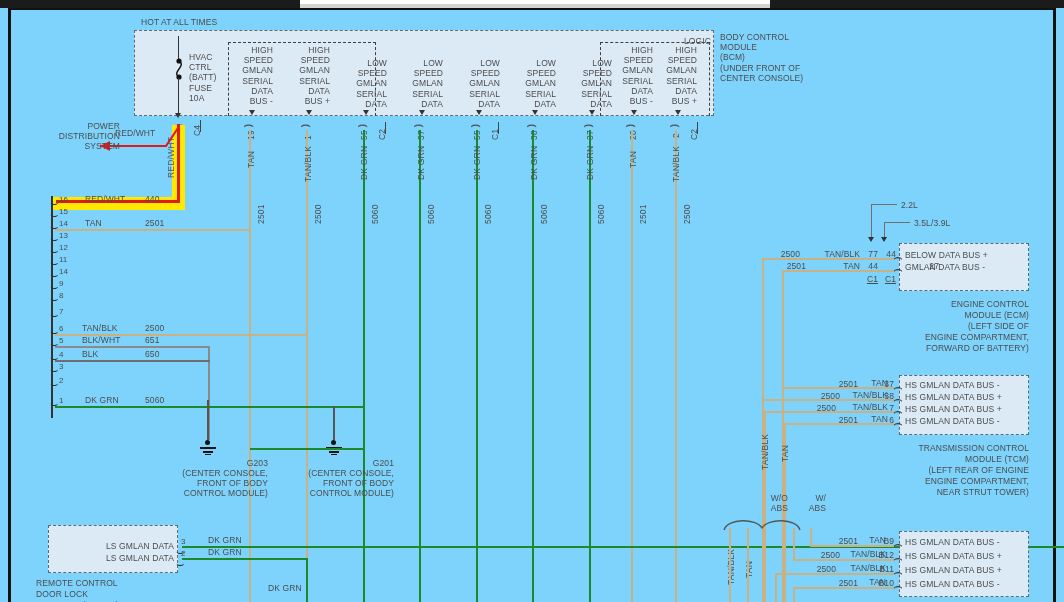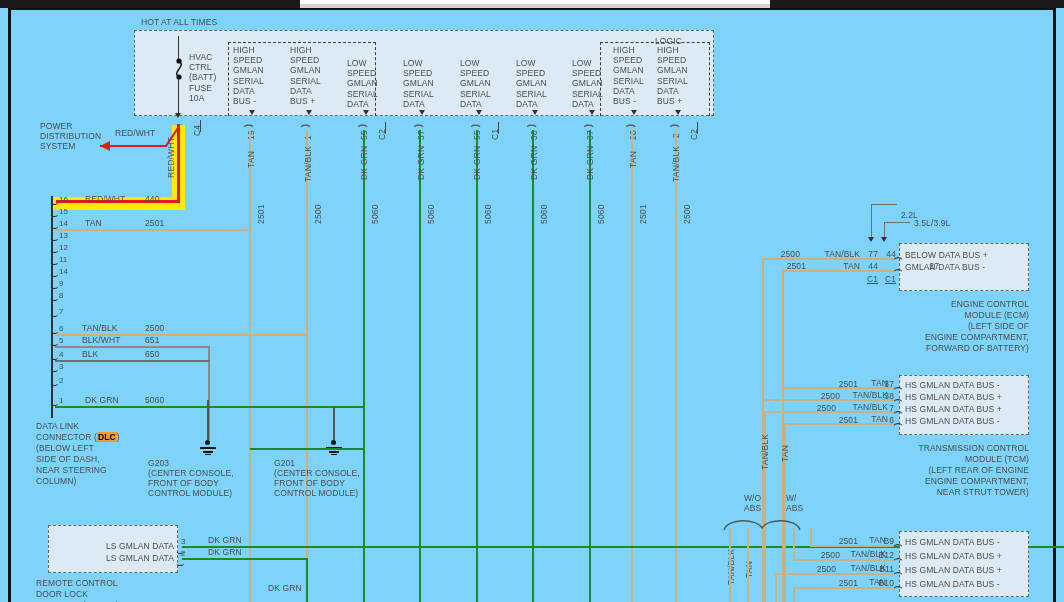--- a/index.html
+++ b/index.html
@@ -10,21 +10,21 @@
   .chrome-bar{position:absolute;left:0;top:0;width:1064px;height:8px;background:#1b1b1b;}
   .chrome-bar2{position:absolute;left:300px;top:0;width:470px;height:4px;background:#ffffff;}
   .chrome-bar3{position:absolute;left:300px;top:4px;width:470px;height:4px;background:#d4d4d4;}
 
   
   .frame-left{position:absolute;left:8px;top:8px;width:3px;height:594px;background:#111;}
   .frame-top{position:absolute;left:8px;top:8px;width:1048px;height:2px;background:#111;}
   .frame-right{position:absolute;left:1053px;top:8px;width:3px;height:594px;background:#111;}
 
   .t{position:absolute;color:#4c4c4c;font-size:8.5px;line-height:10.2px;white-space:pre;letter-spacing:.1px;}
-  .tc{text-align:left;}
+  .tc{text-align:right;}
   .tr{text-align:right;}
 
   
   .modbox{position:absolute;background:#dceaf5;border:1.6px dashed #5b6b74;box-sizing:border-box;}
 
   
   .subdash{position:absolute;border:1.4px dashed #3f3f3f;box-sizing:border-box;background:transparent;}
 
   
   .w{position:absolute;}
@@ -157,20 +157,25 @@
   <div class="arrowdn" style="left:249px;top:110px;"></div>
   <div class="arrowdn" style="left:306px;top:110px;"></div>
   <div class="arrowdn" style="left:363px;top:110px;"></div>
   <div class="arrowdn" style="left:419px;top:110px;"></div>
   <div class="arrowdn" style="left:476px;top:110px;"></div>
   <div class="arrowdn" style="left:532px;top:110px;"></div>
   <div class="arrowdn" style="left:589px;top:110px;"></div>
   <div class="arrowdn" style="left:631px;top:110px;"></div>
   <div class="arrowdn" style="left:675px;top:110px;"></div>
 
+  <div class="t" style="left:720px;top:32px;">BODY CONTROL
+MODULE
+(BCM)
+(UNDER FRONT OF
+CENTER CONSOLE)</div>
 
   <div class="brace" style="left:174px;top:120px;">⌢</div>
   <div class="vlabel" style="left:174px;top:136px;">E1</div>
   <div class="vlabel" style="left:192px;top:136px;">C4</div>
   <div class="w v" style="left:200px;top:120px;height:12px;width:1.2px;background:#444;"></div>
 
   <div class="brace" style="left:243px;top:120px;">⌢</div>
   <div class="brace" style="left:300px;top:120px;">⌢</div>
   <div class="brace" style="left:357px;top:120px;">⌢</div>
   <div class="brace" style="left:413px;top:120px;">⌢</div>
@@ -297,26 +302,20 @@
   <div class="pinno" style="left:59px;top:362px;">3</div>
   <div class="pin" style="left:50px;top:380px;">⌣</div>
   <div class="pinno" style="left:59px;top:376px;">2</div>
 
   <div class="pin" style="left:50px;top:400px;">⌣</div>
   <div class="pinno" style="left:59px;top:396px;">1</div>
   <div class="t" style="left:85px;top:395px;">DK GRN</div>
   <div class="t" style="left:145px;top:395px;">5060</div>
   <div class="w h grn" style="left:55px;top:406px;width:310px;"></div>
 
-  <div class="t" style="left:36px;top:421px;line-height:11px;"><span>DATA LINK
-CONNECTOR (</span><span class="dlc-hi">DLC</span><span>)
-(BELOW LEFT
-SIDE OF DASH,
-NEAR STEERING
-COLUMN)</span></div>
 
   <div class="gnd-stem" style="left:207px;top:400px;height:40px;"></div>
   <div class="gnd-dot" style="left:205px;top:440px;"></div>
   <div class="gnd-b1" style="left:200px;top:447px;width:16px;"></div>
   <div class="gnd-b2" style="left:203px;top:451px;width:10px;"></div>
   <div class="gnd-b3" style="left:205px;top:454px;width:6px;"></div>
   <div class="t tc" style="left:148px;top:458px;width:120px;">G203</div>
   <div class="t tc" style="left:148px;top:468px;width:120px;">(CENTER CONSOLE,
 FRONT OF BODY
 CONTROL MODULE)</div>
@@ -361,21 +360,21 @@
   <div class="t tr" style="left:806px;top:261px;width:54px;">TAN</div>
   <div class="t tr" style="left:858px;top:261px;width:20px;">44</div>
   <div class="t tr" style="left:876px;top:261px;width:20px;padding-left:43px;">27</div>
 
   <div class="t tr" style="left:858px;top:274px;width:20px;text-decoration:underline;">C1</div>
   <div class="t tr" style="left:876px;top:274px;width:20px;text-decoration:underline;">C1</div>
 
   <div class="w h gry" style="left:871px;top:204px;width:26px;height:1.4px;"></div>
   <div class="w v gry" style="left:871px;top:204px;height:36px;width:1.4px;"></div>
   <div class="arrowdn" style="left:868px;top:237px;"></div>
-  <div class="t" style="left:901px;top:210px;">2.2L</div>
+  <div class="t" style="left:901px;top:200px;">2.2L</div>
 
   <div class="w h gry" style="left:884px;top:222px;width:26px;height:1.4px;"></div>
   <div class="w v gry" style="left:884px;top:222px;height:18px;width:1.4px;"></div>
   <div class="arrowdn" style="left:881px;top:237px;"></div>
   <div class="t" style="left:914px;top:218px;">3.5L/3.9L</div>
 
   <div class="w h tan" style="left:762px;top:258px;width:132px;"></div>
   <div class="w v tan" style="left:762px;top:258px;height:344px;"></div>
   <div class="w h tan" style="left:782px;top:270px;width:112px;"></div>
   <div class="w v tan" style="left:782px;top:270px;height:332px;"></div>

